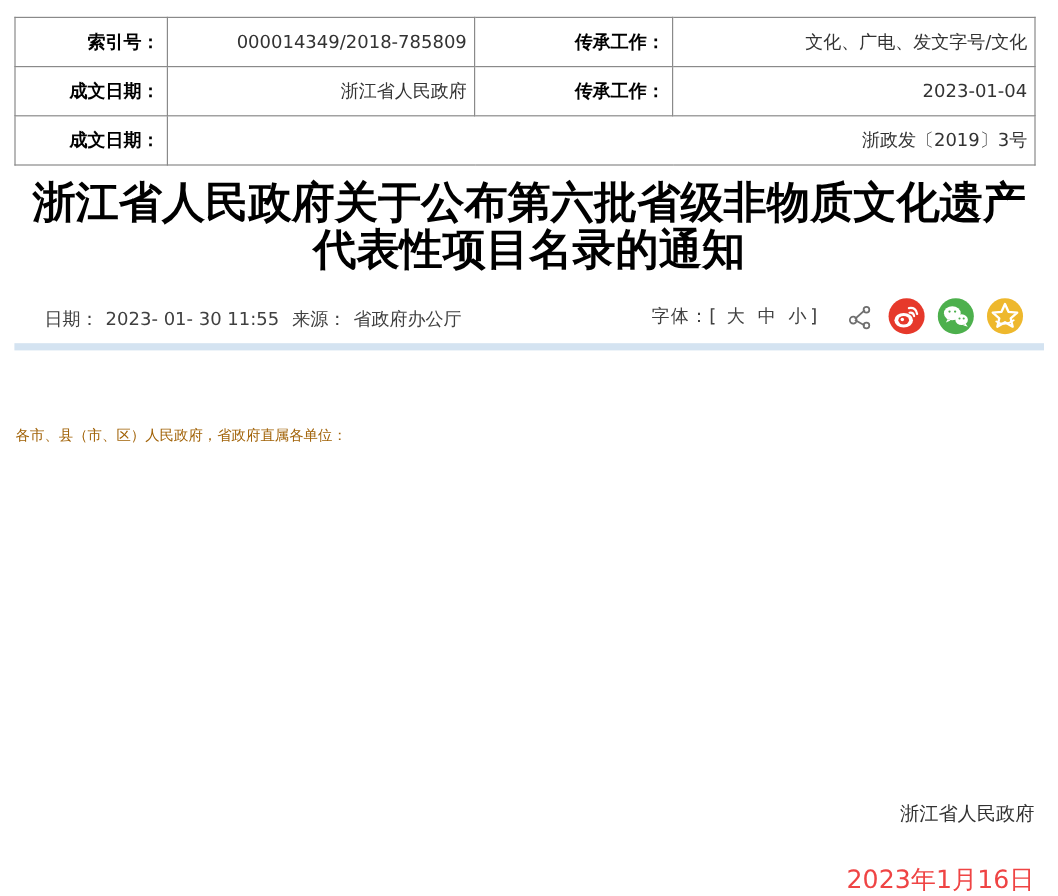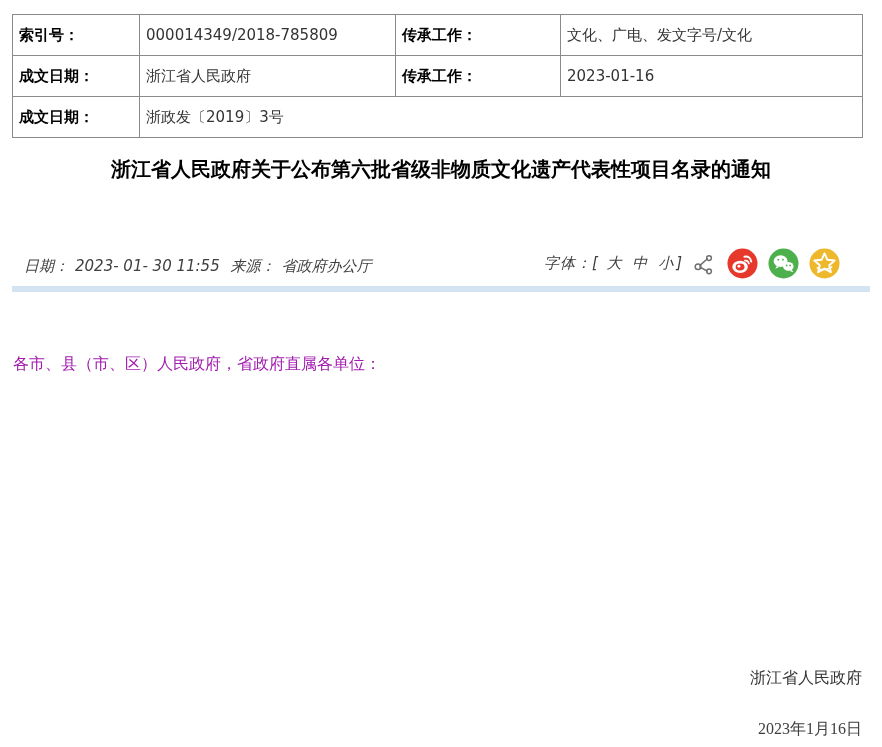--- a/index.html
+++ b/index.html
@@ -15,86 +15,86 @@
   
   .info-table-wrap { position:absolute; left:12px; top:14px; width:850px; }
   table.info-table {
     width:100%;
     border-collapse:collapse;
     table-layout:fixed;
   }
   table.info-table td {
     border:1px solid #8a8a8a;
     height:41px;
-    text-align:left;
+    text-align:right;
     vertical-align:middle;
     font-size:15px;
     color:#333;
     padding:2px 6px;
     overflow:hidden;
     white-space:nowrap;
   }
   table.info-table td.lbl { font-weight:bold; color:#000; }
   .col1 { width:127px; } .col2 { width:256px; } .col3 { width:165px; } .col4 { width:302px; }
 
   
   .doc-title {
     position:absolute; left:11px; top:150px; width:860px;
     text-align:center;
-    font-size:20px; font-weight:bold; color:#000;
+    font-size:36px; font-weight:bold; color:#000;
     line-height:39px;
     letter-spacing:0px;
   }
 
   
   .meta-bar {
-    position:absolute; left:12px; top:248px; width:858px; height:36px;font-style:italic;
+    position:absolute; left:25px; top:248px; width:858px; height:36px;
   }
   .meta-left {
     position:absolute; left:12px; top:9px;
     font-size:15px; color:#404040; white-space:nowrap;
   }
   .meta-left span { margin-right:6px; }
   .meta-right {
     position:absolute; right:30px; top:0;
     display:flex; align-items:center; gap:10px;
     font-size:15px; color:#404040; white-space:nowrap;
   }
-  .font-ctl { letter-spacing:1px; }
+  .font-ctl { letter-spacing:1px; margin-right:14px; }
   .font-ctl .fsz { cursor:pointer; padding:0 2px; }
   .share-glyph { width:22px; height:22px; margin-right:2px; cursor:pointer; }
   .icon-circle {
     width:31px; height:31px; border-radius:50%;
     display:flex; align-items:center; justify-content:center;
     cursor:pointer; flex:0 0 auto;
   }
   .icon-circle svg { width:31px; height:31px; display:block; }
 
   
   .divider {
     position:absolute; left:12px; top:286px; width:858px; height:6px;
     background:#d4e3f1;
   }
 
   
   .doc-body {
     position:absolute; left:13px; top:348px; width:856px;
-    font-size:16px; line-height:31px; color:#a21caf;
+    font-size:12px; line-height:31px; color:#a16207;
     text-align:justify;
   }
   .salutation { margin:0; }
   .main-paragraph { margin-top:17px; text-indent:2em; }
 
   .signature {
     position:absolute; top:668px; right:20px;
     font-size:16px; color:#333;
   }
   .sign-date {
     position:absolute; top:719px; right:20px;
-    font-size:16px; color:#404040;font-family:Liberation Serif, serif;
+    font-size:21px; color:#ef4444;
   }
 </style>
 </head>
 <body>
 
 <div class="info-table-wrap">
   <table class="info-table">
     <colgroup>
         <col class="col1">
         <col class="col2">
@@ -105,21 +105,21 @@
         <tr>
       <td class="lbl">索引号：</td>
       <td>000014349/2018-785809</td>
       <td class="lbl">传承工作：</td>
       <td>文化、广电、发文字号/文化</td>
     </tr>
     <tr>
       <td class="lbl">成文日期：</td>
       <td>浙江省人民政府</td>
       <td class="lbl">传承工作：</td>
-      <td>2023-01-16</td>
+      <td>2023-01-04</td>
     </tr>
     <tr>
       <td class="lbl">成文日期：</td>
       <td colspan="3">浙政发〔2019〕3号</td>
     </tr>
   </tbody>
     </table>
 </div>
 
 <h1 class="doc-title">浙江省人民政府关于公布第六批省级非物质文化遗产代表性项目名录的通知</h1>

